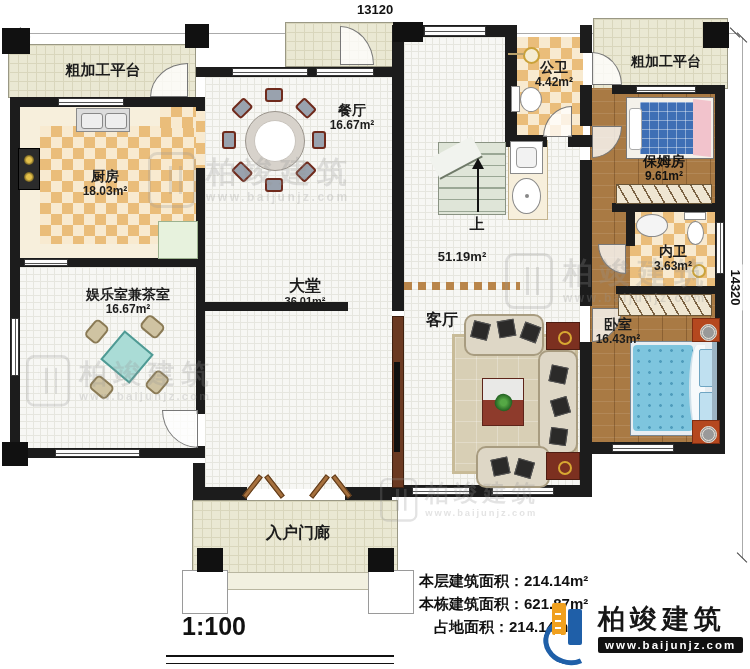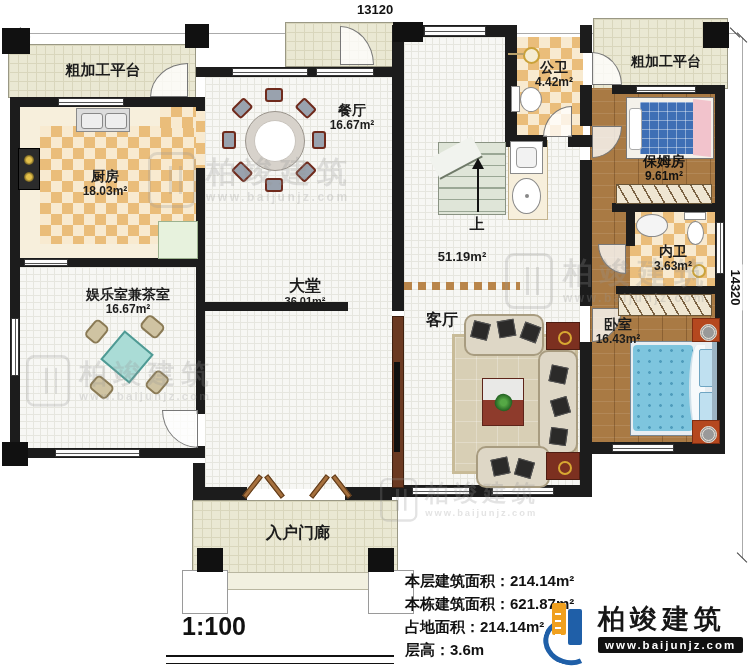--- a/index.html
+++ b/index.html
@@ -49,21 +49,21 @@
   .tick{position:absolute;width:14px;height:0;border-top:1.5px solid #444;}
   .dimline{position:absolute;border-top:1px solid #aaa;}
   .dimlinev{position:absolute;border-left:1px solid #aaa;}
   .dimtext{position:absolute;font-size:13px;font-weight:700;color:#111;background:#fff;padding:0 5px;z-index:50;}
   .wm{position:absolute;display:flex;align-items:center;gap:10px;opacity:.26;z-index:35;pointer-events:none;}
   .wm-icon{width:42px;height:50px;border:3px solid #969696;border-radius:9px;flex:0 0 auto;
     background-image:repeating-linear-gradient(90deg,transparent 0 7px,#969696 7px 10px);
     background-size:20px 28px;background-repeat:no-repeat;background-position:center;}
   .wm-name{font-size:30px;font-weight:800;color:#969696;letter-spacing:7px;line-height:1;}
   .wm-url{font-size:12px;font-weight:700;color:#969696;letter-spacing:2.5px;margin-top:3px;}
-  .stats{position:absolute;left:405px;top:569px;z-index:50;}
+  .stats{position:absolute;left:419px;top:569px;z-index:50;text-align:center;}
   .stats .row{font-size:15px;color:#111;line-height:23px;white-space:nowrap;}
   .stats .lb{font-weight:700;} .stats .vl{font-weight:600;}
   .title{position:absolute;left:168px;top:612px;z-index:50;display:flex;align-items:baseline;color:#111;}
   .title .t{font-size:35px;font-weight:700;letter-spacing:2px;}
   .title .s{font-size:25px;font-weight:600;margin-left:14px;}
   .underline2{position:absolute;left:166px;top:655px;width:228px;height:6px;
     border-top:2.5px solid #111;border-bottom:1.5px solid #111;z-index:50;}
   .logo{position:absolute;left:543px;top:601px;display:flex;align-items:center;gap:9px;z-index:50;}
   .logo-ic{position:relative;width:46px;height:56px;}
   .logo-ic .b1{position:absolute;left:9px;top:2px;width:14px;height:32px;background:#f0a01e;border-radius:2px;
@@ -363,22 +363,20 @@
   </div>
   <div class="underline2"></div>
 
   <div class="stats">
     <div class="row">
       <span class="lb">本层建筑面积：</span><span class="vl">214.14m²</span></div>
     <div class="row">
       <span class="lb">本栋建筑面积：</span><span class="vl">621.87m²</span></div>
     <div class="row">
       <span class="lb">占地面积：</span><span class="vl">214.14m²</span></div>
-    <div class="row">
-      <span class="lb">层高：</span><span class="vl">3.6m</span></div>
   </div>
 
   <div class="logo">
     <div class="logo-ic">
       <div class="swoosh"></div>
       <div class="b1"></div>
       <div class="b2"></div>
     </div>
     <div>
       <div class="logo-name">柏竣建筑</div>

